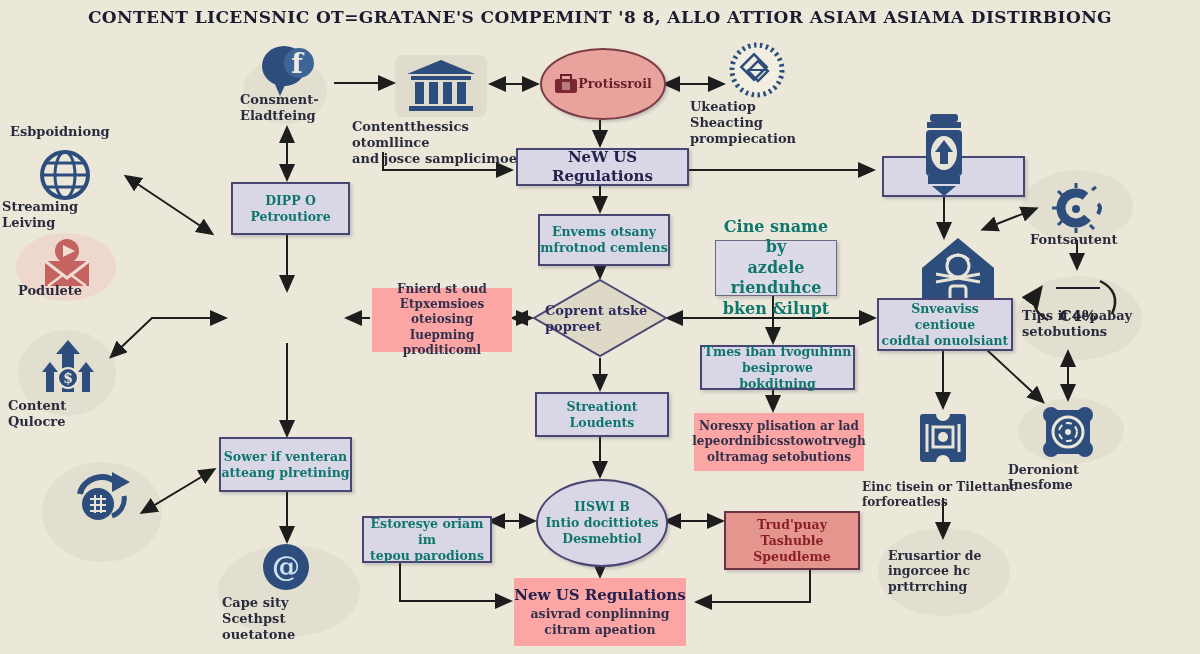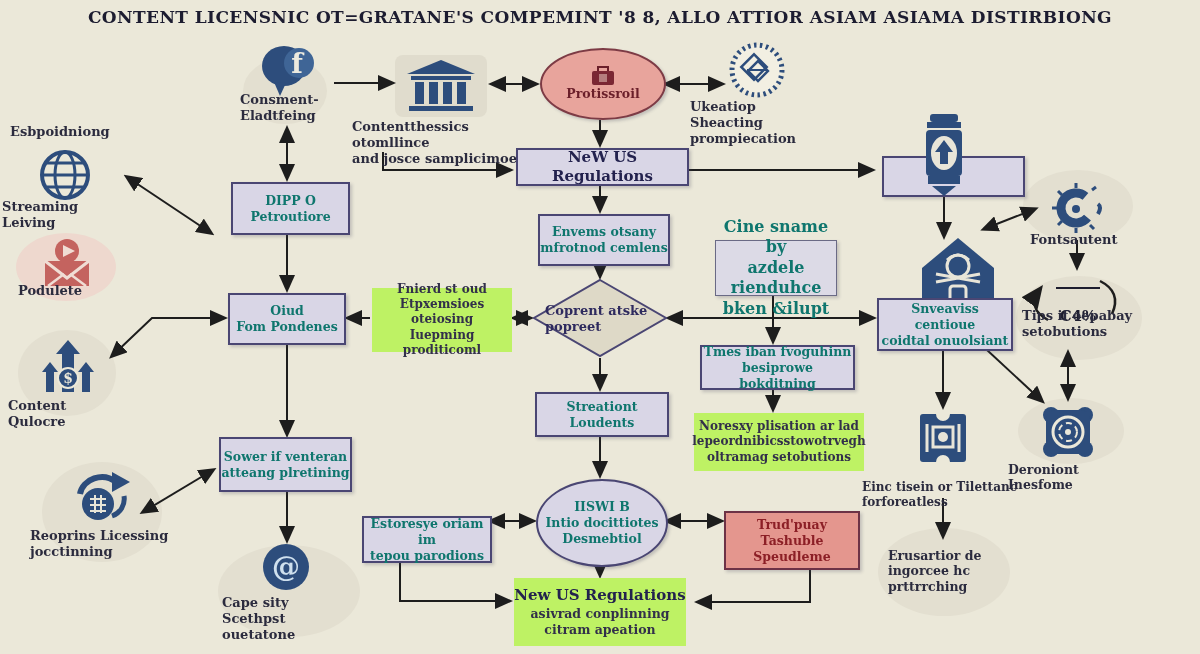--- a/index.html
+++ b/index.html
@@ -12,24 +12,24 @@
   .blob.sq{border-radius:8px;background:#e0dccd;}
   .arrows{position:absolute;left:0;top:0;z-index:1;pointer-events:none;}
   .icon{position:absolute;z-index:2;}
   .icon.hi{z-index:3;}
   .lbl{position:absolute;z-index:2;font-weight:bold;color:#2b2b3e;white-space:pre-line;
        font-size:13px;line-height:1.22;}
   .box{position:absolute;z-index:2;display:flex;align-items:center;justify-content:center;
        background:#d9d6e6;border:2px solid #4a4673;color:#0f766e;font-weight:bold;
        font-size:12.5px;line-height:1.28;text-align:center;white-space:pre-line;
        box-shadow:2px 2px 3px rgba(70,70,90,.25);}
-  .box.beige{background:#bef264;border:none;color:#32304a;box-shadow:none;}
+  .box.beige{background:#fca5a5;border:none;color:#32304a;box-shadow:none;}
   .box.lite{background:#dcdae6;border:1.5px solid #6a6a85;}
   .box.red{background:#e4968e;border:2px solid #6d3246;color:#8c1f26;}
-  .ellipse{border-radius:50%;flex-direction:column;}
+  .ellipse{border-radius:50%;flex-direction:row;}
   .ellipse.pinkfill{background:#e8a49c;border:2px solid #7d3b45;color:#6b1f2a;}
   .big{font-size:15px;color:#23224e;}
   .stack{display:flex;flex-direction:column;align-items:center;}
   .c4{position:absolute;z-index:2;font-size:15px;font-weight:bold;color:#1d1d2e;
       border-top:2.5px solid #1d1d2e;padding-top:18px;text-align:center;}
 </style>
 </head>
 <body>
 
 <div class="stage">
@@ -125,22 +125,20 @@
   </svg>
   <div class="lbl" style="left:8px;top:398px;width:115px">Content Qulocre</div>
 
   <svg class="icon" style="left:70px;top:468px" width="64" height="58">
     <path d="M10,26 A22,20 0 0 1 46,14" stroke="#2d4d7c" stroke-width="6" fill="none"></path>
     <polygon points="42,4 60,14 42,24" fill="#2d4d7c"></polygon>
     <path d="M54,28 A18,18 0 0 1 42,48" stroke="#2d4d7c" stroke-width="5" fill="none"></path>
     <circle cx="28" cy="36" r="16" fill="#2d4d7c"></circle>
     <path d="M20,31 h16 M20,37 h16 M20,43 h16 M25,27 v18 M31,27 v18" stroke="#e8e5d8" stroke-width="2" fill="none"></path>
   </svg>
-  <div class="lbl" style="left:30px;top:528px;width:140px">Reoprins Licessing
-jocctinning</div>
 
   <svg class="icon" style="left:262px;top:543px" width="48" height="48">
     <circle cx="24" cy="24" r="23" fill="#2d4d7c"></circle>
     <text x="24" y="33" text-anchor="middle" fill="#cfe0ee" font-size="28" font-weight="bold" font-family="DejaVu Serif,serif">@</text>
   </svg>
   <div class="lbl" style="left:222px;top:595px;width:132px">Cape sity Scethpst
 ouetatone</div>
 
   <svg class="icon" style="left:258px;top:42px" width="64" height="60">
     <ellipse cx="26" cy="24" rx="22" ry="20" fill="#2d4d7c"></ellipse>
@@ -188,24 +186,20 @@
     <span>DIPP O Petroutiore</span>
   </div>
   <div class="box" style="left:538px;top:214px;width:128px;height:48px">
     <span>Envems otsany
 mfrotnod cemlens</span>
   </div>
   <div class="box lite" style="left:715px;top:240px;width:120px;height:54px;font-size:16px">
     <span>Cine sname by
 azdele rienduhce
 bken &amp;ilupt</span>
-  </div>
-  <div class="box" style="left:228px;top:293px;width:114px;height:48px">
-    <span>Oiud
-Fom Pondenes</span>
   </div>
   <div class="box beige" style="left:372px;top:288px;width:140px;height:64px;font-size:12px">
     <span>Fnierd st oud
 Etpxemsioes oteiosing
 Iuepming proditicoml</span>
   </div>
   <div class="lbl" style="left:545px;top:303px;width:110px;color:#2e2a5e">Coprent atske
 popreet</div>
 
   <div class="box" style="left:882px;top:156px;width:139px;height:37px"></div>

